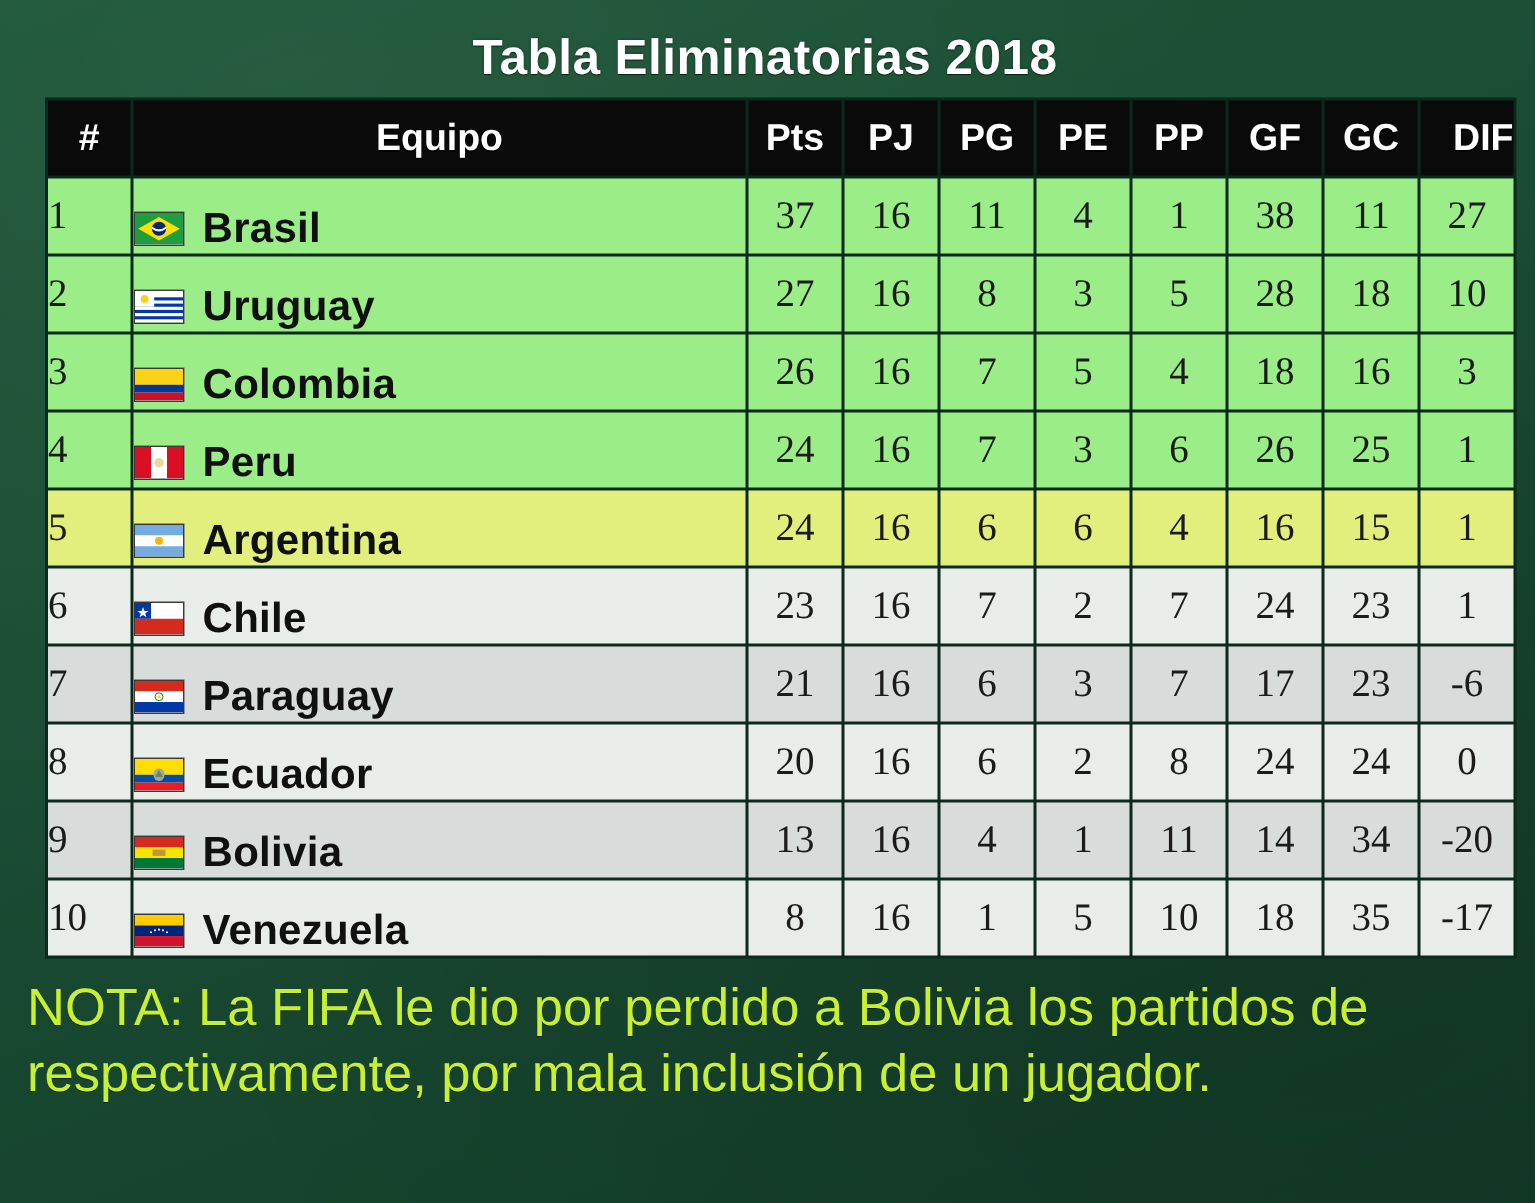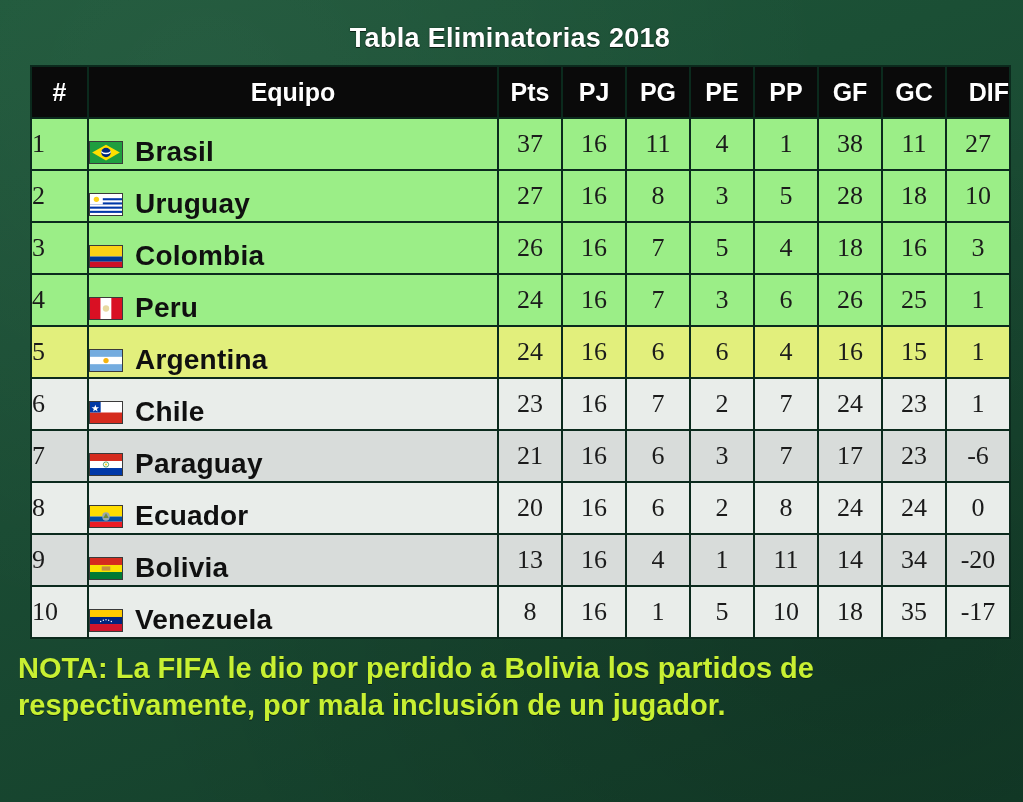--- a/index.html
+++ b/index.html
@@ -29,21 +29,21 @@
     position: absolute;
     left: 30px;
     top: 16px;
     width: 960px;
     height: 44px;
     display: flex;
     align-items: center;
     justify-content: center;
   }
   .title-text {
-    font-size: 27px;
+    font-size: 33px;
     font-weight: bold;
     color: #ffffff;
     letter-spacing: 0.3px;
     text-shadow: 0 1px 0 rgba(0,0,0,0.55), 0 0 2px rgba(0,0,0,0.35);
     white-space: nowrap;
   }
 
   
   .table-wrap {
     position: absolute;
@@ -130,23 +130,23 @@
   }
   .flag svg { display: block; width: 100%; height: 100%; }
 
   
   .note {
     position: absolute;
     left: 18px;
     top: 650px;
     width: 990px;
     color: #c8f032;
-    font-size: 29px;
+    font-size: 35px;
     line-height: 1.27;
-    font-weight: bold;
+    font-weight: normal;
     text-shadow: 0 1px 0 rgba(0,0,0,0.5);
   }
   .note .line { display: block; white-space: nowrap; }
 </style>
 </head>
 <body>
 
 <div id="root">
 
   <div class="title-bar">

